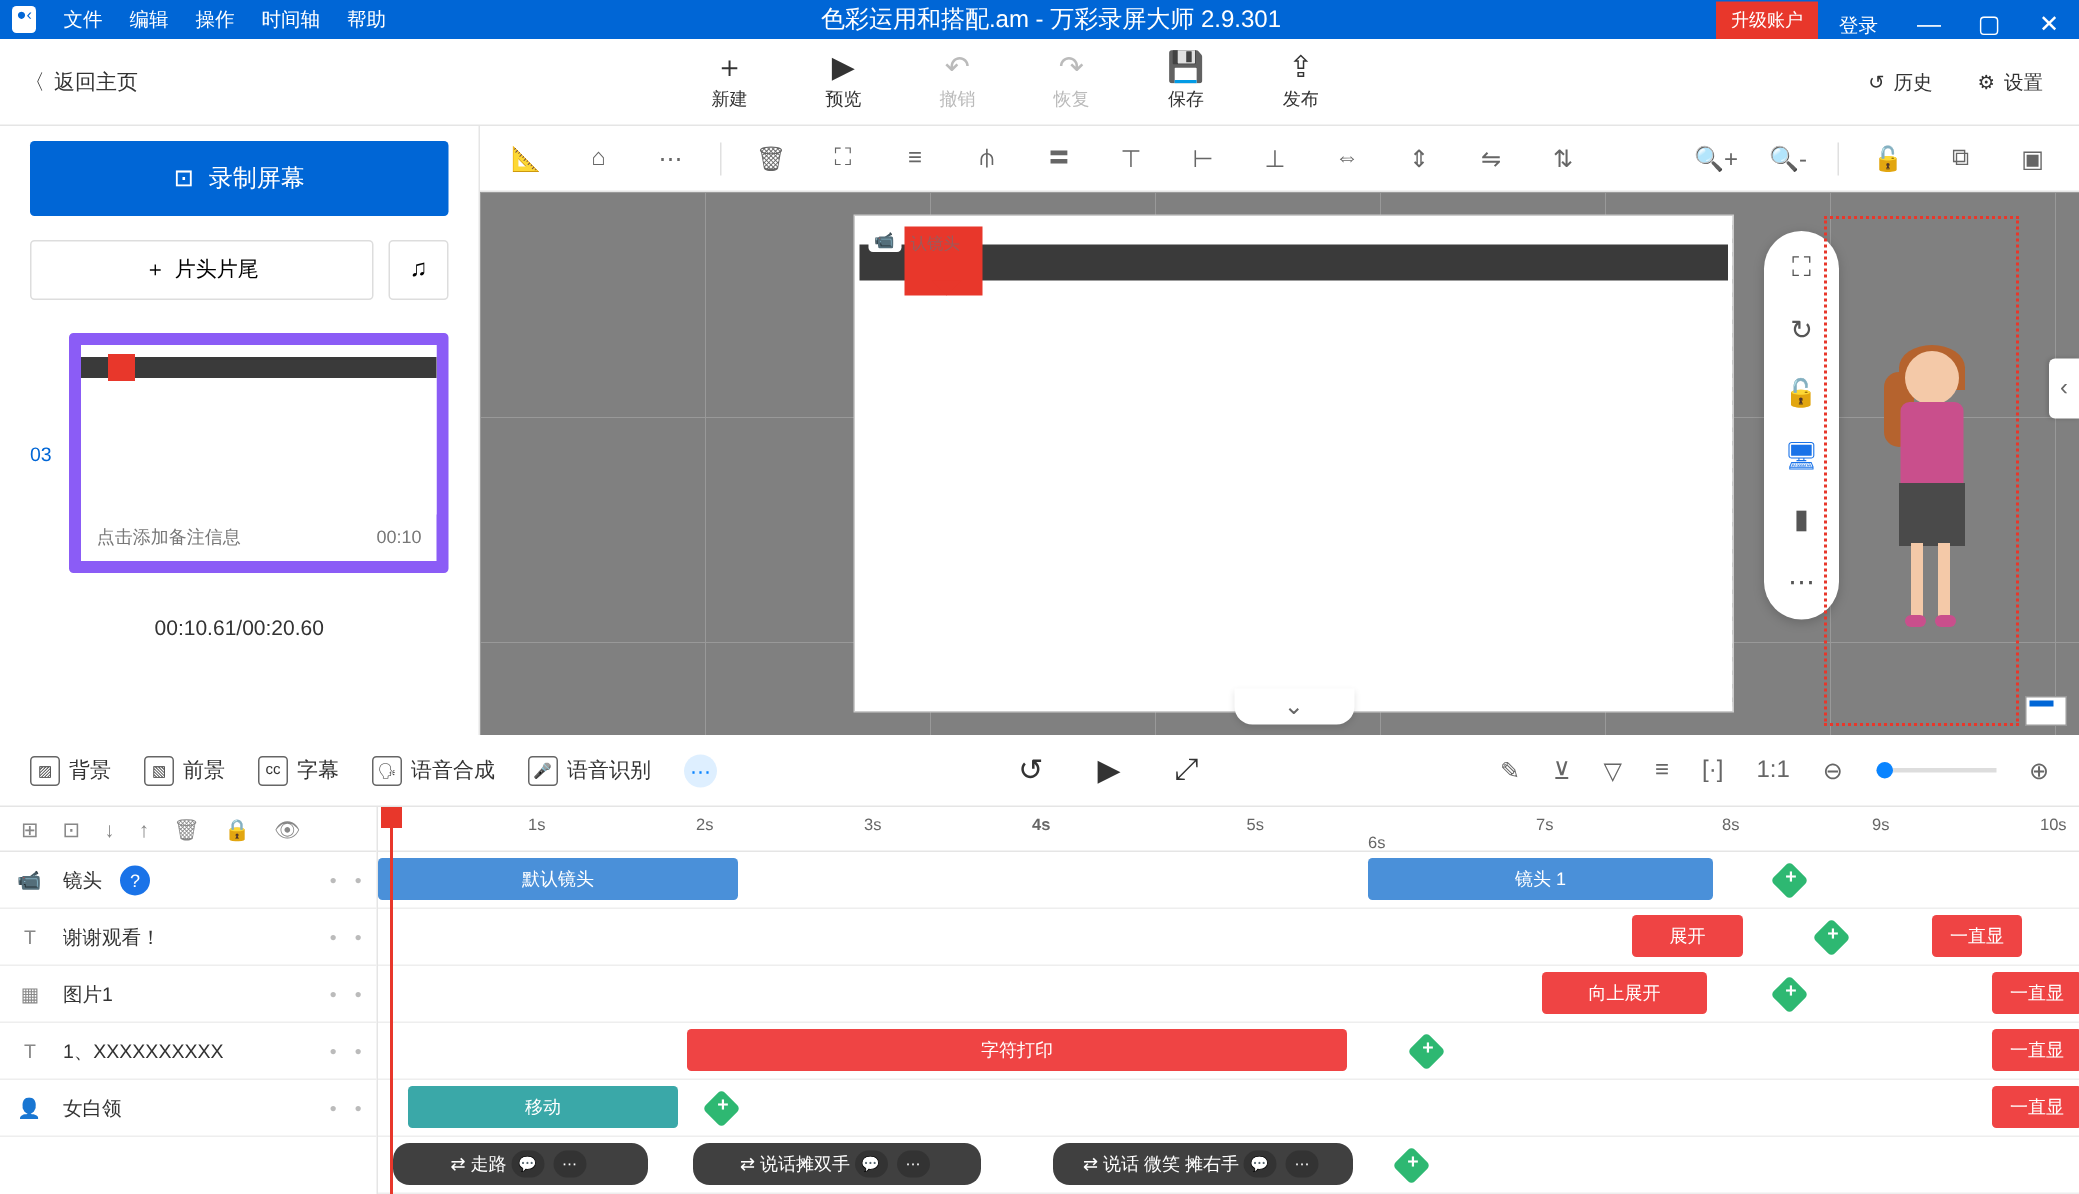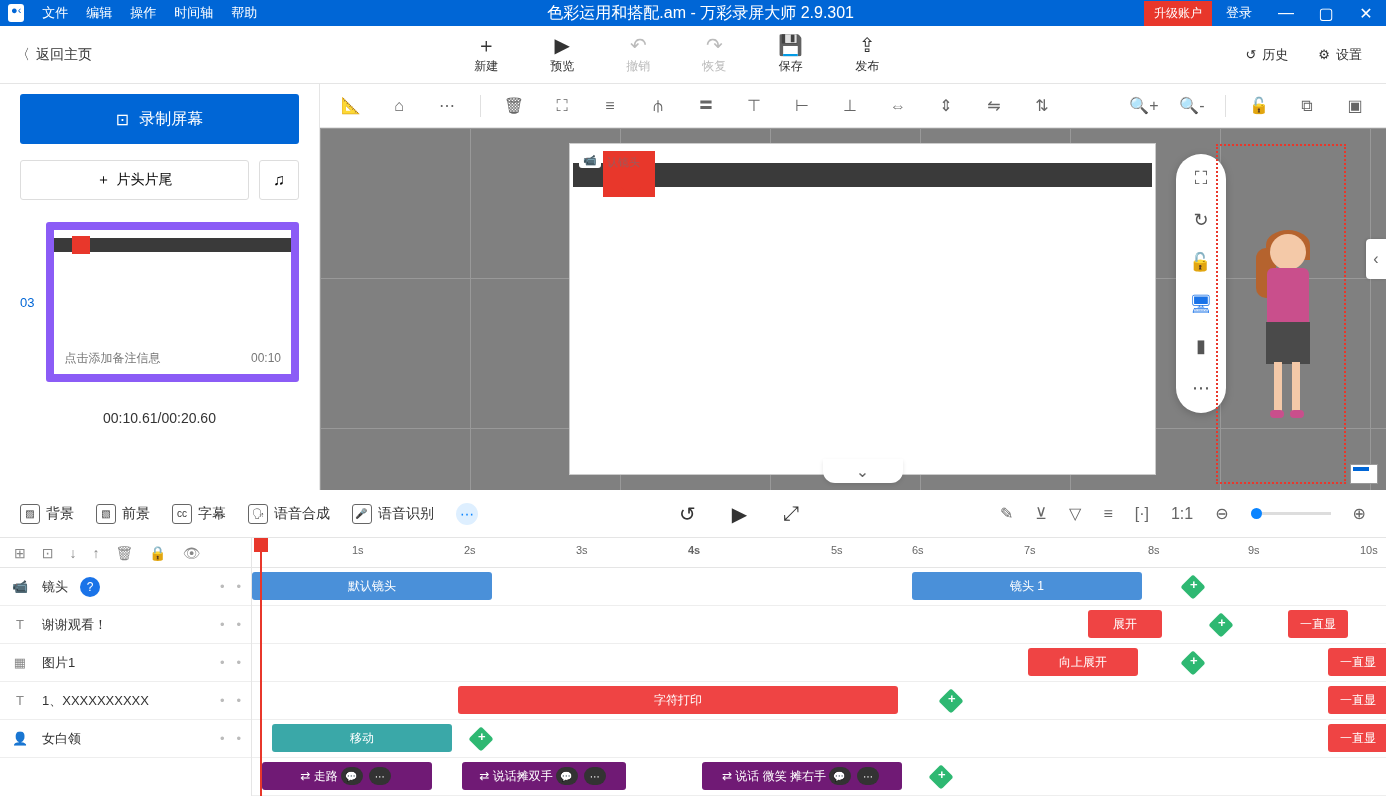--- a/index.html
+++ b/index.html
@@ -3,21 +3,21 @@
 <meta charset="utf-8">
 <style>
 * { margin: 0; padding: 0; box-sizing: border-box; font-family: "Microsoft YaHei", sans-serif; }
 body { width: 1386px; height: 796px; background: #fff; overflow: hidden; }
 
 
 .titlebar { height: 26px; background: #0066d6; color: #fff; display: flex; align-items: center; font-size: 13px; }
 .titlebar .left { display: flex; gap: 18px; padding-left: 8px; }
 .titlebar .left span { cursor: pointer; }
 .titlebar .center { flex: 1; text-align: center; font-size: 16px; }
-.titlebar .right { display: flex; align-items: center; }
+.titlebar .right { display: flex; align-items: flex-end; }
 .titlebar .upgrade { background: #e8372b; padding: 4px 10px; font-size: 12px; }
 .titlebar .login { padding: 0 14px; }
 .titlebar .winbtn { width: 40px; text-align: center; font-size: 16px; cursor: pointer; }
 
 
 .toptoolbar { height: 58px; border-bottom: 1px solid #e5e5e5; display: flex; align-items: center; }
 .back { display: flex; align-items: center; gap: 6px; padding: 0 16px; font-size: 14px; color: #333; cursor: pointer; }
 .toolbtns { flex: 1; display: flex; justify-content: center; gap: 52px; }
 .toolbtn { display: flex; flex-direction: column; align-items: center; gap: 2px; font-size: 12px; color: #333; cursor: pointer; }
 .toolbtn.disabled { color: #bbb; }
@@ -91,21 +91,21 @@
 .tl-rightcol { flex: 1; position: relative; overflow: hidden; }
 .ruler { height: 30px; border-bottom: 1px solid #e5e5e5; position: relative; font-size: 11px; color: #666; }
 .tick { position: absolute; top: 6px; }
 .playhead { position: absolute; left: 8px; top: 0; bottom: 0; width: 2px; background: #e8372b; z-index: 10; }
 .playhead::before { content:''; position:absolute; top:0; left:-6px; width:14px; height:14px; background:#e8372b; }
 .track-row { height: 38px; border-bottom: 1px solid #eee; position: relative; }
 .clip { position: absolute; top: 4px; height: 28px; border-radius: 3px; color: #fff; font-size: 12px; display: flex; align-items: center; justify-content: center; }
 .clip.blue { background: #4a90d9; }
 .clip.light { background: #ef4444; }
 .clip.teal { background: #3aa8a8; }
-.clip.purple { background: #701a75; }
+.clip.purple { background: #404040; border-radius: 11px; }
 .addbtn { position: absolute; top: 10px; width: 18px; height: 18px; background: #2eb872; border-radius: 3px; transform: rotate(45deg); }
 .addbtn::after { content:'+'; position:absolute; transform: rotate(-45deg); color:#fff; font-size:13px; font-weight:bold; left:4px; top:-1px;}
 .clipbadge { width:22px; height:18px; background:#333; border-radius:10px; display:inline-flex; align-items:center; justify-content:center; margin:0 3px; font-size:10px;}
 
 
 .av-head{width:36px;height:36px;border-radius:50%;background:#f4c9a8;position:absolute;top:0;left:22px;}
 .av-hair{width:44px;height:30px;border-radius:50% 50% 0 0;background:#b5632e;position:absolute;top:-4px;left:18px;}
 .av-hair2{width:20px;height:50px;background:#b5632e;position:absolute;top:14px;left:8px;border-radius:10px;}
 .av-body{width:42px;height:60px;background:#c94f8c;position:absolute;top:34px;left:19px;border-radius:6px 6px 0 0;}
 .av-skirt{width:44px;height:42px;background:#4a4a4a;position:absolute;top:88px;left:18px;}
@@ -361,21 +361,21 @@
         </div>
       </div>
   </div>
   <div class="tl-rightcol">
     <div class="ruler" id="ruler">
         <span class="tick" style="left: 100px;">1s</span>
         <span class="tick" style="left: 212px;">2s</span>
         <span class="tick" style="left: 324px;">3s</span>
         <span class="tick" style="left: 436px; font-weight: bold;">4s</span>
         <span class="tick" style="left: 548px; padding-left: 31px;">5s</span>
-        <span class="tick" style="left: 660px;">6s</span>
+        <span class="tick" style="left: 660px; margin-top: 12px;">6s</span>
         <span class="tick" style="left: 772px;">7s</span>
         <span class="tick" style="left: 884px; padding-left: 12px;">8s</span>
         <span class="tick" style="left: 996px;">9s</span>
         <span class="tick" style="left: 1108px;">10s</span>
       </div>
     <div class="playhead"></div>
     <div id="rows">
         <div class="track-row">
           <div class="clip blue" style="left: 0px; width: 240px;">默认镜头</div>
           <div class="clip blue" style="left: 660px; width: 230px;">镜头 1</div>
@@ -400,21 +400,21 @@
           <div class="clip teal" style="left: 20px; width: 180px;">移动</div>
           <div class="clip light" style="left: 1076px; width: 60px;">一直显</div>
           <div class="addbtn" style="left: 220px;"></div>
         </div>
         <div class="track-row">
           <div class="clip purple" style="left: 10px; width: 170px;">
             <span>⇄ 走路</span>
             <span class="clipbadge">💬</span>
             <span class="clipbadge">⋯</span>
           </div>
-          <div class="clip purple" style="left: 210px; width: 164px;">
+          <div class="clip purple" style="left: 210px; width: 192px;">
             <span>⇄ 说话摊双手</span>
             <span class="clipbadge">💬</span>
             <span class="clipbadge">⋯</span>
           </div>
           <div class="clip purple" style="left: 450px; width: 200px;">
             <span>⇄ 说话 微笑 摊右手</span>
             <span class="clipbadge">💬</span>
             <span class="clipbadge">⋯</span>
           </div>
           <div class="addbtn" style="left: 680px;"></div>

